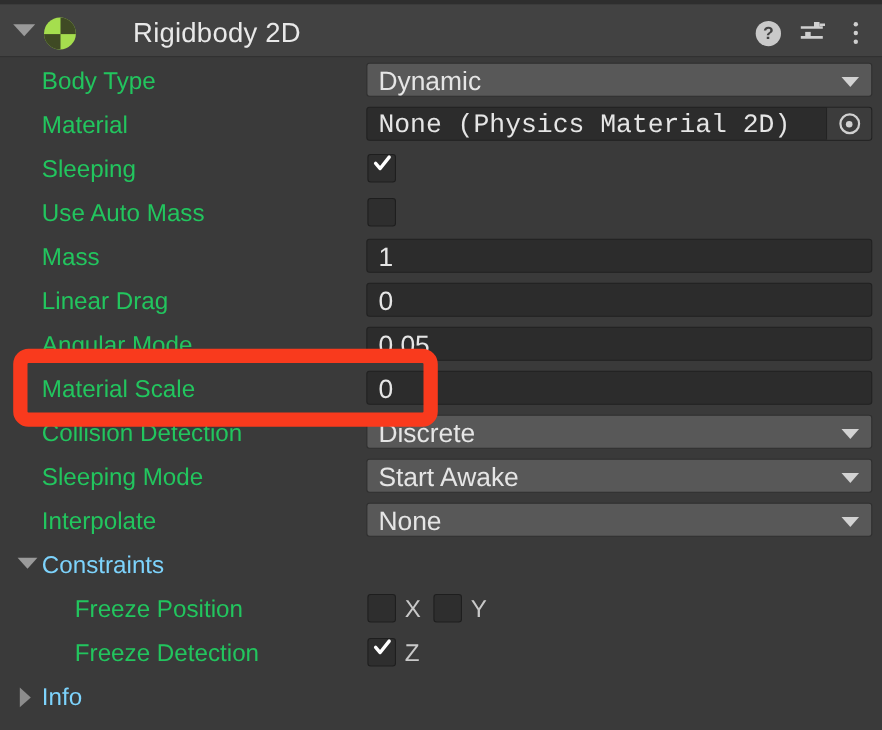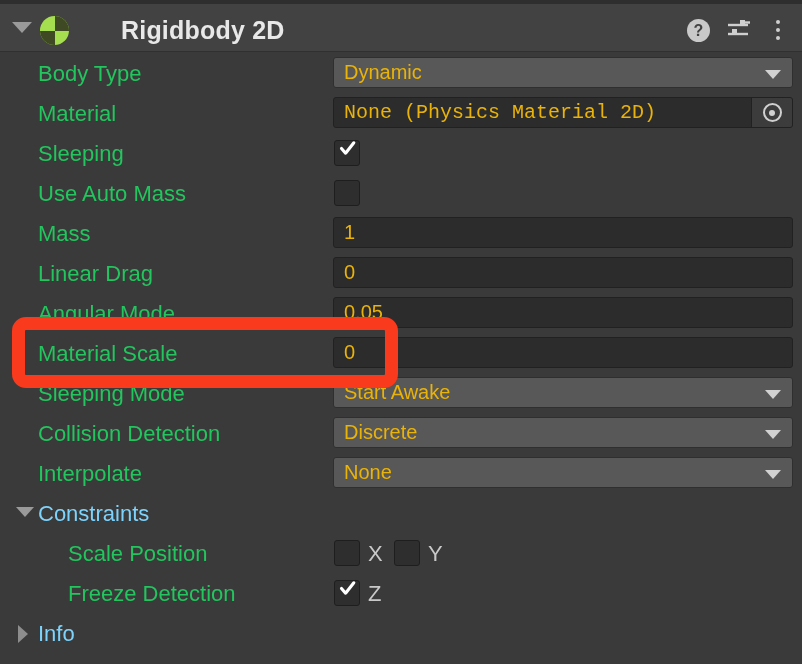--- a/index.html
+++ b/index.html
@@ -54,21 +54,21 @@
     position: absolute;
     width: 50%; height: 50%;
     background: #3f4a24;
   }
   .hdr-icon .q.tr { right: 0; top: 0; }
   .hdr-icon .q.bl { left: 0; bottom: 0; }
   .hdr-title {
     position: absolute;
     left: 121px; top: 12px;
     font-size: 25px;
-    font-weight: bold;
+    font-weight: normal;
     color: #e8e8e8;
     letter-spacing: 0.2px;
   }
   .hdr-btns {
     position: absolute;
     right: 14px; top: 14px;
     display: flex;
     align-items: center;
     gap: 16px;
   }
@@ -124,22 +124,22 @@
     top: 5px;
     width: 460px;
     height: 31px;
     box-sizing: border-box;
     border-radius: 3px;
   }
   .field-text {
     position: absolute;
     left: 10px;
     top: 3px;
-    font-size: 20px;
-    color: #eab308;
+    font-size: 24px;
+    color: #e5e5e5;
     white-space: nowrap;
   }
 
   
   .popup {
     background: #585858;
     border: 1px solid #2f2f2f;
   }
   .popup .arrow {
     position: absolute;
@@ -342,50 +342,50 @@
     </div>
 
     <div class="row">
       <div class="label">Material Scale</div>
       <div class="field input">
         <div class="field-text">0</div>
       </div>
     </div>
 
     <div class="row">
+      <div class="label">Collision Detection</div>
+      <div class="field popup">
+        <div class="field-text">Discrete</div>
+        <div class="arrow"></div>
+      </div>
+    </div>
+
+    <div class="row">
       <div class="label">Sleeping Mode</div>
       <div class="field popup">
         <div class="field-text">Start Awake</div>
         <div class="arrow"></div>
       </div>
     </div>
 
     <div class="row">
-      <div class="label">Collision Detection</div>
-      <div class="field popup">
-        <div class="field-text">Discrete</div>
-        <div class="arrow"></div>
-      </div>
-    </div>
-
-    <div class="row">
       <div class="label">Interpolate</div>
       <div class="field popup">
         <div class="field-text">None</div>
         <div class="arrow"></div>
       </div>
     </div>
 
     <div class="row">
       <div class="tri down"></div>
       <div class="foldlabel">Constraints</div>
     </div>
 
     <div class="row">
-      <div class="label indent2">Scale Position</div>
+      <div class="label indent2">Freeze Position</div>
       <div class="checkbox" style="left:334px;"></div>
       <div class="cbx-label" style="left:368px;">X</div>
       <div class="checkbox" style="left:394px;"></div>
       <div class="cbx-label" style="left:428px;">Y</div>
     </div>
 
     <div class="row">
       <div class="label indent2">Freeze Detection</div>
       <div class="checkbox" style="left:334px;">
         <svg class="tick" viewBox="0 0 17 19">

